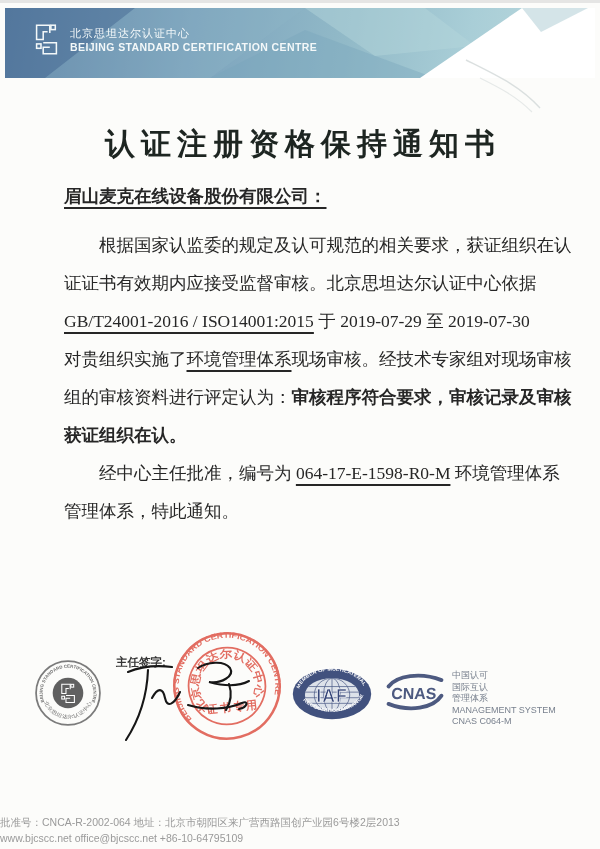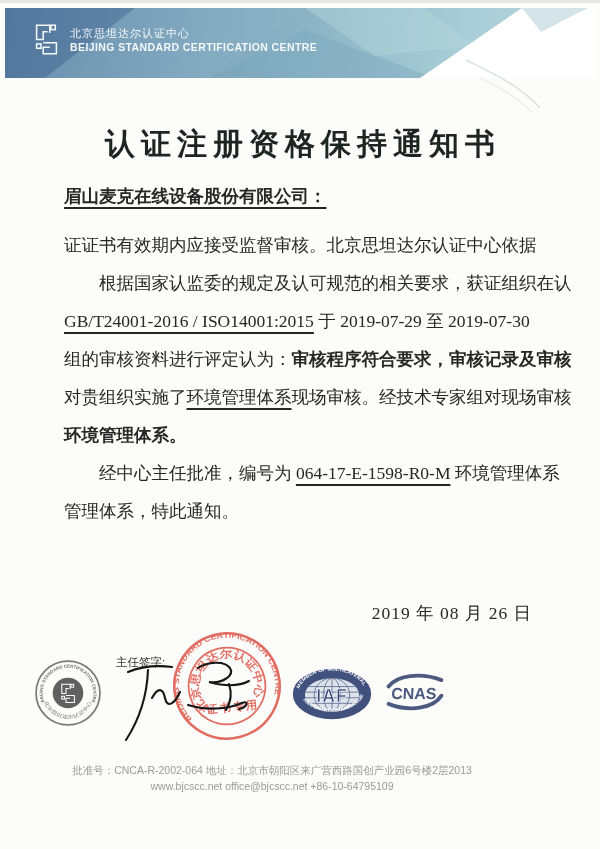--- a/index.html
+++ b/index.html
@@ -30,30 +30,30 @@
                   text-decoration-thickness:1.5px;padding-right:14px;margin-top:12px;}
   .bodytext{left:64px;top:226px;width:484px;font-size:17.5px;}
   .line{height:38px;line-height:38px;white-space:nowrap;}
   .ind{padding-left:35px;}
   .u{text-decoration:underline;text-underline-offset:5px;text-decoration-thickness:1.5px;}
   .b{font-weight:bold;}
   .note{left:125px;top:570px;font-size:17.5px;}
   .date{left:64px;top:601px;width:468px;text-align:right;font-size:17.5px;letter-spacing:1px;}
 
   
-  .sig-label{left:116px;top:655px;font-size:11.5px;font-weight:normal;color:#353535;}
+  .sig-label{left:116px;top:655px;font-size:11.5px;font-weight:bold;color:#353535;}
   .emboss{left:33px;top:658px;}
   .redstamp{left:168px;top:627px;}
   .signature{left:112px;top:658px;}
   .iaf{left:290px;top:666px;}
   .cnas{left:383px;top:671px;}
   .cnas-text{left:452px;top:670px;font-size:9px;line-height:11.5px;color:#78808e;}
 
   
-  .footer{left:0;top:762px;width:544px;text-align:center;font-size:10.5px;line-height:16px;color:#9a9a9a;}
+  .footer{left:0;top:814px;width:544px;text-align:left;font-size:10.5px;line-height:16px;color:#9a9a9a;}
 </style>
 </head>
 <body>
 
 <div class="page">
 
   <div class="abs scan-edge"></div>
 
   <div class="abs banner">
     <svg class="facets" width="590" height="70" viewBox="0 0 590 70">
@@ -83,47 +83,46 @@
     <path d="M92,56 C76,40 60,32 40,22" stroke="#d6dcdc" stroke-width="1.1" fill="none" opacity="0.6"></path>
   </svg>
 
   <div class="abs doc-title">认证注册资格保持通知书</div>
 
   <div class="abs recipient">
     <span>眉山麦克在线设备股份有限公司：</span>
   </div>
 
   <div class="abs bodytext">
-    <div class="line">
-      <span>证证书有效期内应接受监督审核。北京思坦达尔认证中心依据</span>
-    </div>
     <div class="line ind">
       <span>根据国家认监委的规定及认可规范的相关要求，获证组织在认</span>
     </div>
     <div class="line">
+      <span>证证书有效期内应接受监督审核。北京思坦达尔认证中心依据</span>
+    </div>
+    <div class="line">
       <span class="u">GB/T24001-2016 / ISO14001:2015</span><span> 于 2019-07-29 至 2019-07-30</span>
     </div>
     <div class="line">
+      <span>对贵组织实施了</span><span class="u">环境管理体系</span><span>现场审核。经技术专家组对现场审核</span>
+    </div>
+    <div class="line">
       <span>组的审核资料进行评定认为：</span><span class="b">审核程序符合要求，审核记录及审核</span>
     </div>
     <div class="line">
-      <span>对贵组织实施了</span><span class="u">环境管理体系</span><span>现场审核。经技术专家组对现场审核</span>
-    </div>
-    <div class="line">
-      <span class="b">环境管理体系。</span>
+      <span class="b">获证组织在认。</span>
     </div>
     <div class="line ind">
       <span>经中心主任批准，编号为 </span><span class="u">064-17-E-1598-R0-M</span><span> 环境管理体系</span>
     </div>
     <div class="line">
       <span>管理体系，特此通知。</span>
     </div>
   </div>
 
-  <div class="abs date">2019 年 08 月 26 日</div>
 
   <svg class="abs emboss" width="70" height="70" viewBox="0 0 80 80">
     <defs>
       <path id="em-top" d="M 13.6,52 A 29 29 0 1 1 66.4,52" fill="none"></path>
       <path id="em-bot" d="M 12.1,48 A 29 29 0 0 0 67.9,48" fill="none"></path>
     </defs>
     <circle cx="40" cy="40" r="36.5" fill="none" stroke="#7b7b7b" stroke-width="2"></circle>
     <text font-size="5" fill="#6e6e6e" font-family="Liberation Sans,sans-serif" font-weight="bold">
       <textPath href="#em-top" startOffset="2" lengthAdjust="spacingAndGlyphs" textLength="112">BEIJING STANDARD CERTIFICATION CENTRE</textPath>
     </text>
@@ -195,19 +194,26 @@
       <textPath href="#iaf-bot" startOffset="4" lengthAdjust="spacingAndGlyphs" textLength="92">RECOGNITIONARRANGEMENT</textPath>
     </text>
   </svg>
 
   <svg class="abs cnas" width="64" height="42" viewBox="0 0 70 46">
     <path d="M 6,17 C 15,5 41,1 64,10" stroke="#4d5a80" stroke-width="4.2" fill="none" stroke-linecap="round"></path>
     <path d="M 6,36 C 29,45 55,41 64,27" stroke="#4d5a80" stroke-width="4.2" fill="none" stroke-linecap="round"></path>
     <text x="35" y="31" text-anchor="middle" font-size="17.5" font-weight="bold" font-family="Liberation Sans,sans-serif" fill="#4d5a80" transform="skewX(-3)">CNAS</text>
   </svg>
 
+  <div class="abs cnas-text sans">
+    <div>中国认可</div>
+    <div>国际互认</div>
+    <div>管理体系</div>
+    <div>MANAGEMENT SYSTEM</div>
+    <div>CNAS C064-M</div>
+  </div>
 
   <div class="abs footer sans">
     <div>批准号：CNCA-R-2002-064  地址：北京市朝阳区来广营西路国创产业园6号楼2层2013</div>
     <div>www.bjcscc.net  office@bjcscc.net  +86-10-64795109</div>
   </div>
 
 </div>
 
 </body></html>

